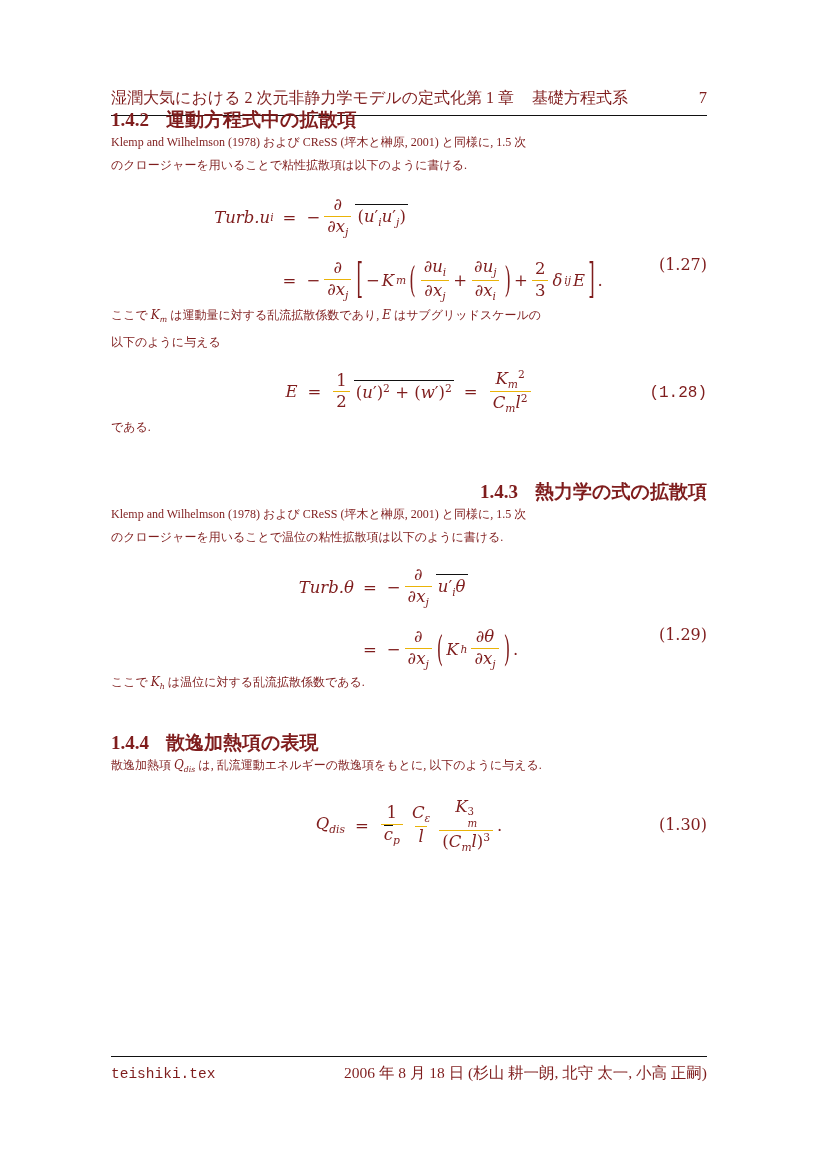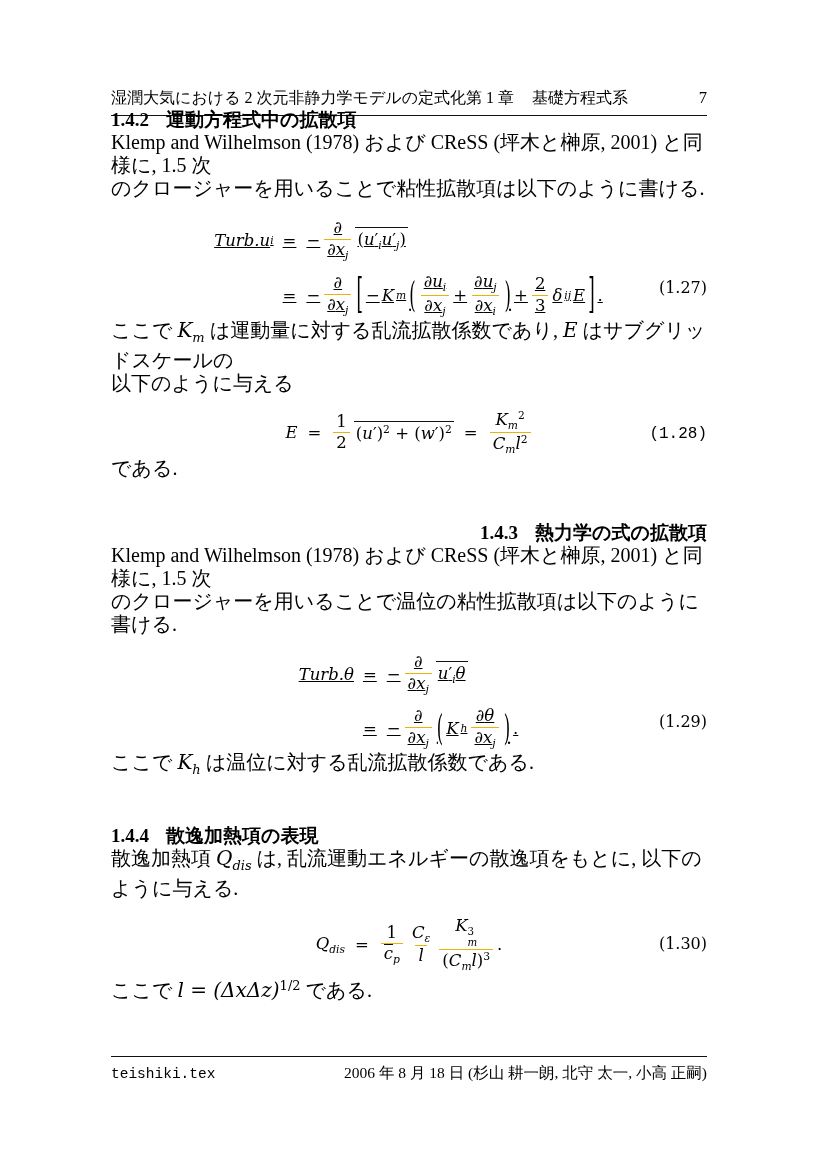--- a/index.html
+++ b/index.html
@@ -1,21 +1,21 @@
 <!DOCTYPE html>
 <html><head>
 <meta charset="utf-8">
 <style>
   html,body{margin:0;padding:0;background:#e8e8e8;}
   .page{
     position:relative;
     width:826px;height:1169px;
     background:#ffffff;
     margin:0 auto;
-    color:#000000;
+    color:#7f1d1d;
     font-family:"Liberation Serif","DejaVu Serif",serif;
     overflow:hidden;
   }
   
   .pagehead{
     position:absolute;left:111px;right:119px;top:88px;
     border-bottom:1.5px solid #111;
     padding-bottom:6px;
     display:flex;align-items:baseline;
     font-size:16px;white-space:nowrap;
@@ -33,37 +33,37 @@
   
   .content{
     position:absolute;left:111px;width:596px;top:0;
     padding-top:109px;
   }
   .sechead{
     font-size:19px;font-weight:bold;line-height:22px;
     display:flex;
   }
   .sechead .st{margin-left:17px;}
-  p.body{font-size:20px;line-height:23px;margin:0;}
+  p.body{font-size:12px;line-height:23px;margin:0;}
   .mt34{margin-top:34px;} .mt33{margin-top:33px;} .mt42{margin-top:42px;justify-content:flex-end;}
-  .mt48{margin-top:44px;} .mt27{margin-top:27px;} .mt12{margin-top:12px;}
+  .mt48{margin-top:33px;} .mt27{margin-top:27px;} .mt12{margin-top:12px;}
   .mt10{margin-top:10px;} .mt6{margin-top:6px;}
   
   .eq{font-family:"DejaVu Serif","Liberation Serif",serif;}
   .mi{font-style:italic;}
   .mr{font-style:normal;}
   sub{font-size:65%;vertical-align:-0.4em;font-style:italic;}
   sup{font-size:65%;vertical-align:0.55em;font-style:italic;}
   .eqwrap{
     position:relative;
     display:flex;justify-content:center;
     font-size:16.5px;
   }
   .eqwrap.mt18{margin-top:18px;} .eqwrap.mt16{margin-top:16px;} .eqwrap.mt14{margin-top:14px;}
-  .eqgrid{display:grid;grid-template-columns:auto auto;row-gap:10px;align-items:center;text-decoration:underline;}
+  .eqgrid{display:grid;grid-template-columns:auto auto;row-gap:18px;align-items:center;}
   .cl{display:flex;align-items:center;justify-content:flex-end;}
   .cr{display:flex;align-items:center;justify-content:flex-start;}
   .cr > *{margin:0 1px;}
   .cline{display:flex;align-items:center;}
   .cline > *{margin:0 1px;}
   .rel{margin:0 9px !important;font-style:normal;}
   .frac{
     display:inline-flex;flex-direction:column;align-items:center;
     vertical-align:middle;margin:0 3px;text-align:center;
   }
@@ -260,23 +260,20 @@
                 <span class="mr">3</span>
                 <span>m</span>
               </span></span>
           <span class="den"><span class="mr">(</span><span class="mi">C</span><sub>m</sub><span class="mi">l</span><span class="mr">)</span><sup class="mr">3</sup></span>
         </span>
         <span class="mr">.</span>
       </div>
       <span class="eqnum" style="top:18px;">(1.30)</span>
     </div>
 
-    <p class="body mt10">
-      <span>ここで </span><span class="eq nowrap"><span class="mi">l</span> <span class="mr">=</span> <span class="mi">(ΔxΔz)</span><sup class="mr">1/2</sup></span><span> である.</span>
-    </p>
 
   </div>
 
   <div class="pagefoot">
     <span class="tt">teishiki.tex</span>
     <span>2006 年 8 月 18 日 (杉山 耕一朗, 北守 太一, 小高 正嗣)</span>
   </div>
 
 </div>
 

